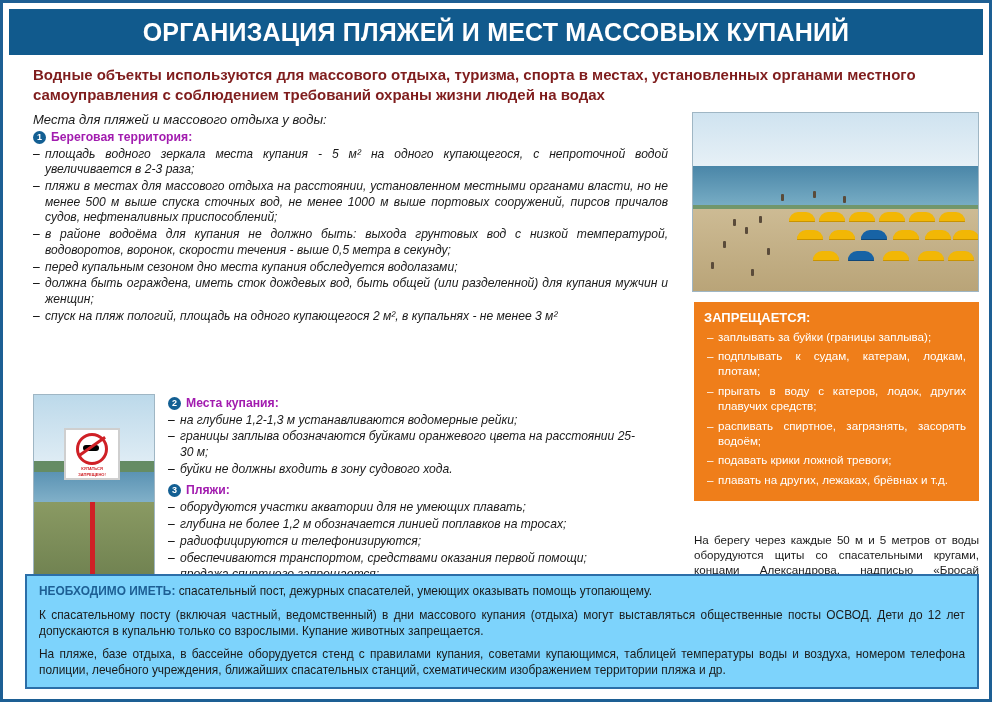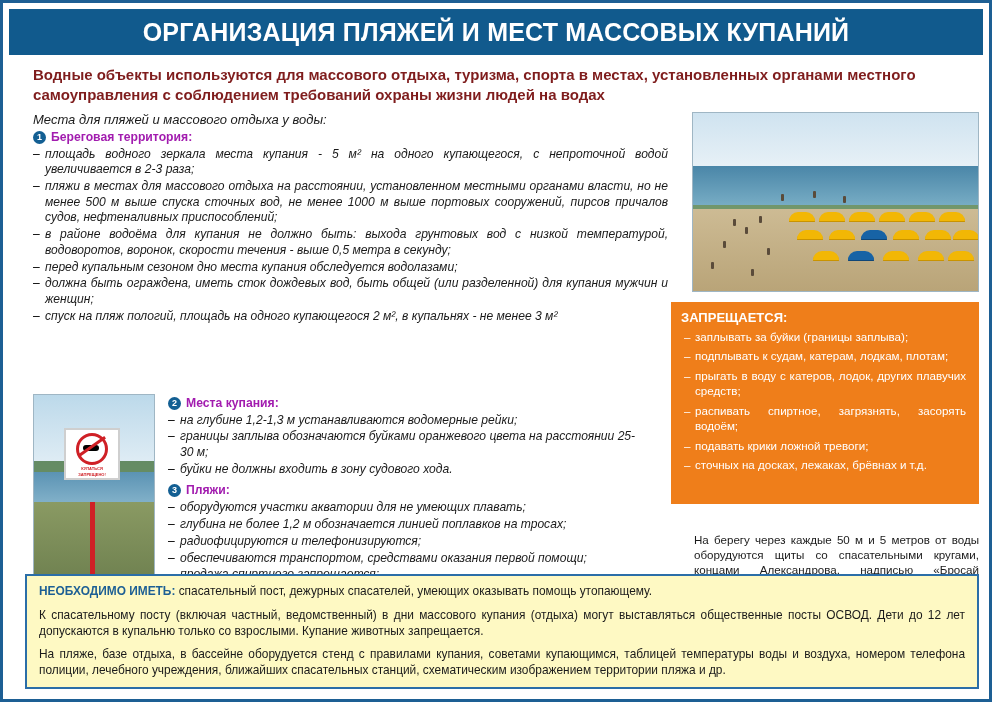--- a/index.html
+++ b/index.html
@@ -151,24 +151,24 @@
   .green-strip {
     position: absolute; left: 0; top: 52%; width: 100%; height: 5%;
     background: #6f8f4e;
     opacity: .75;
   }
   
   .orange-box {
     position: absolute;
     right: 10px;
     top: 190px;
-    width: 308px;
+    width: 285px;
     background: #ef7e1a;
     color: #ffffff;
-    padding: 8px 10px 26px 10px;
+    padding: 8px 10px 8px 10px;
     box-sizing: border-box;
   }
   .orange-box h3 {
     margin: 0 0 5px 0;
     font-size: 13px;
     font-weight: bold;
   }
   .orange-box ul {
     list-style: none;
     margin: 3px;
@@ -281,21 +281,21 @@
     top: 282px;
     width: 470px;
   }
   
   .bottom-box {
     position: absolute;
     left: 22px;
     right: 10px;
     bottom: 10px;
     border: 2px solid #2b6ea8;
-    background: #fef9c3;
+    background: #7dd3fc;
     padding: 8px 12px 8px 12px;
     box-sizing: border-box;
   }
   .bottom-box p {
     margin: 0 0 8px 0;
     font-size: 11.9px;
     line-height: 1.33;
     text-align: justify;
   }
   .bottom-box p:last-child { margin-bottom: 0; }
@@ -375,21 +375,21 @@
     </div>
 
     <div class="orange-box">
       <h3>ЗАПРЕЩАЕТСЯ:</h3>
       <ul>
         <li>заплывать за буйки (границы заплыва);</li>
         <li>подплывать к судам, катерам, лодкам, плотам;</li>
         <li>прыгать в воду с катеров, лодок, других плавучих средств;</li>
         <li>распивать спиртное, загрязнять, засорять водоём;</li>
         <li>подавать крики ложной тревоги;</li>
-        <li>сточных на досках, лежаках, брёвнах и т.д.</li>
+        <li>плавать на других, лежаках, брёвнах и т.д.</li>
       </ul>
     </div>
 
     <div class="note-right">На берегу через каждые 50 м и 5 метров от воды оборудуются щиты со спасательными кругами, концами Александрова, надписью «Бросай утопающему», названием пляжа.</div>
 
     <div class="sign-photo">
       <div class="sign-sky"></div>
       <div class="sign-trees"></div>
       <div class="sign-water"></div>
       <div class="sign-ground"></div>

